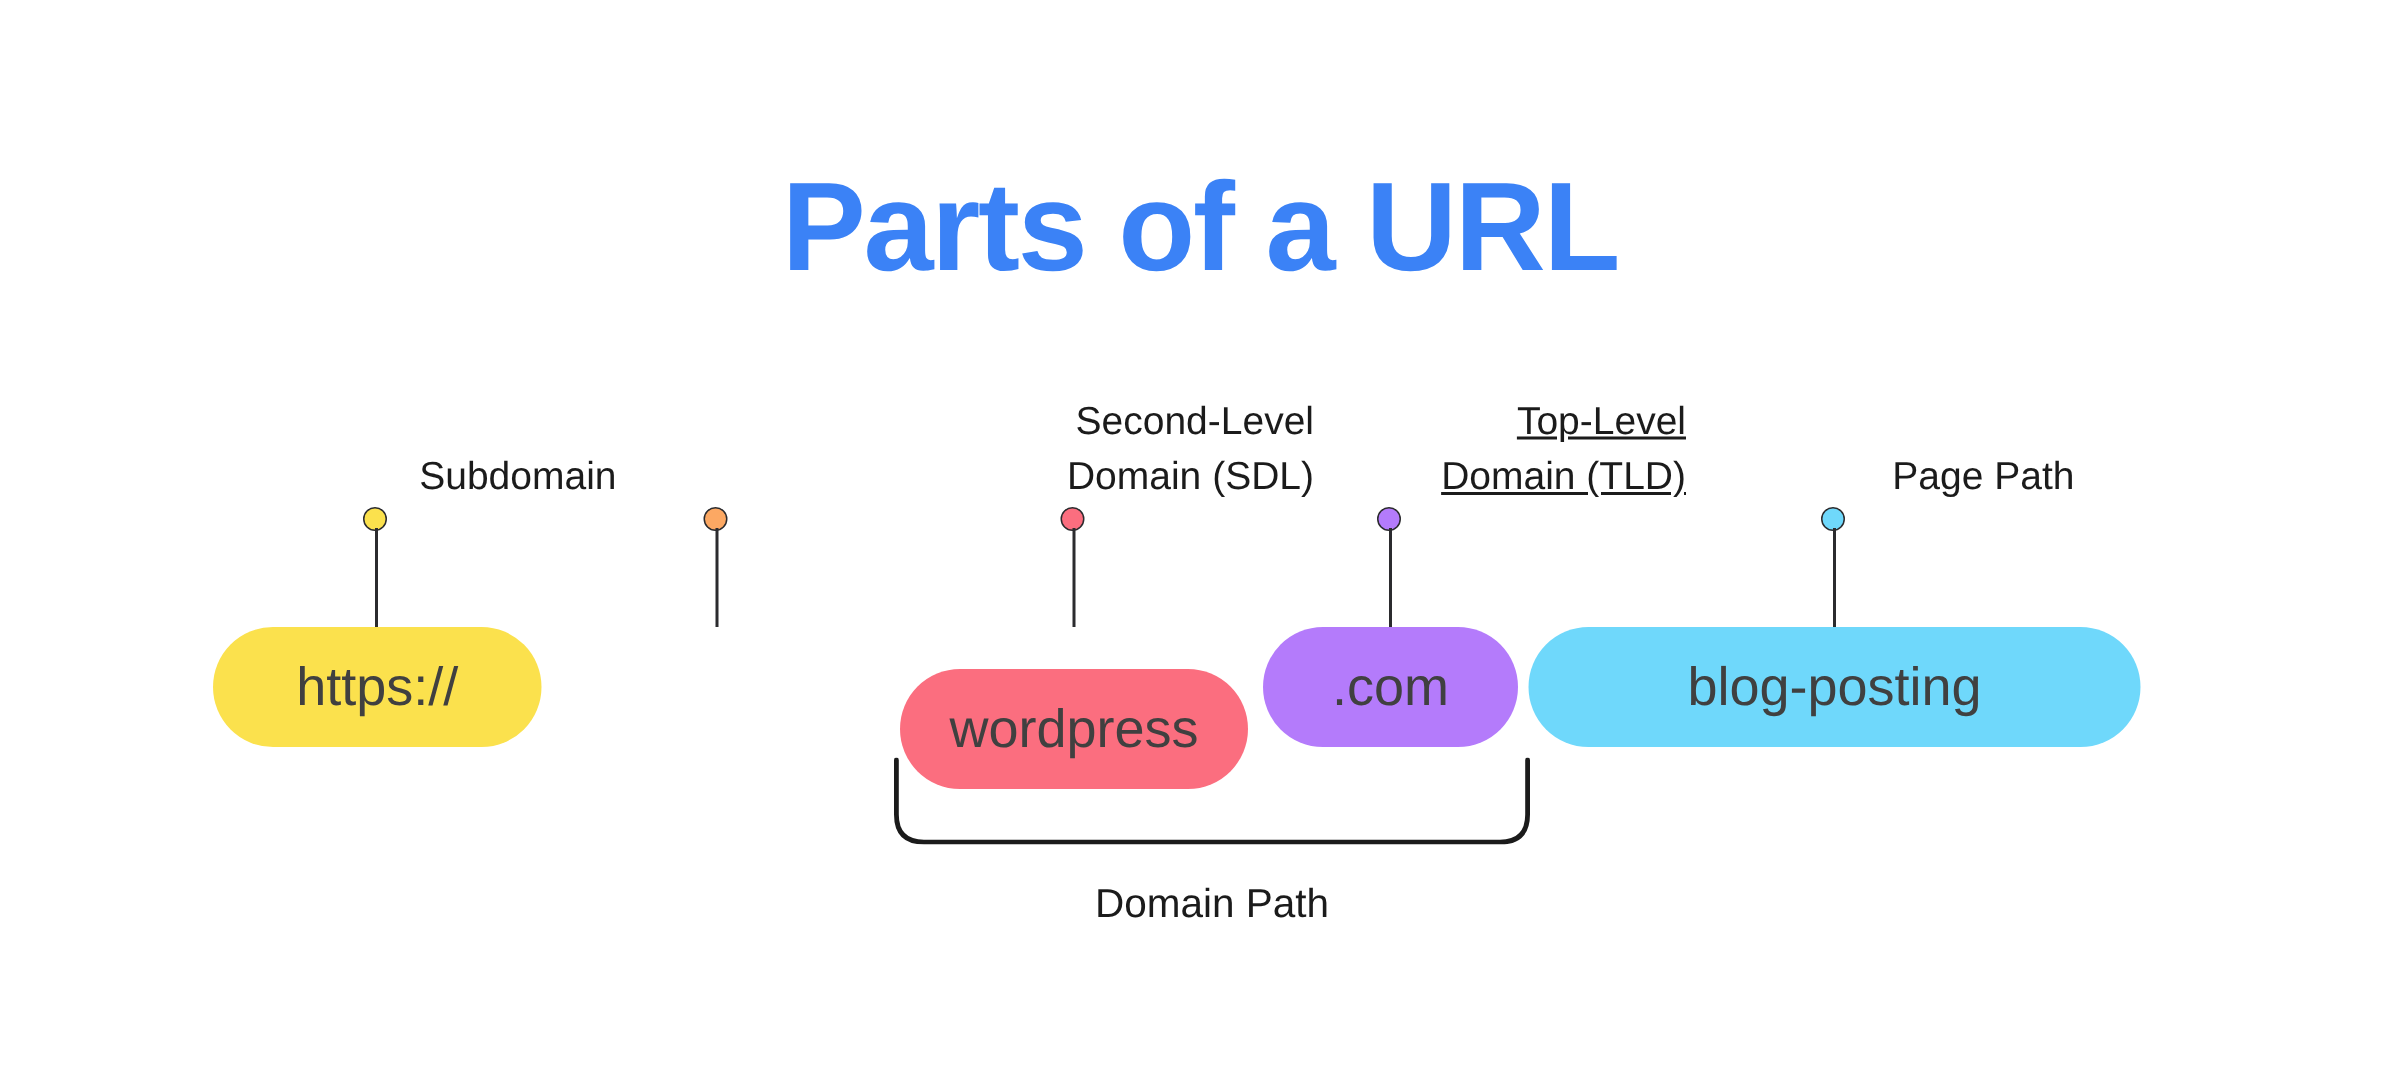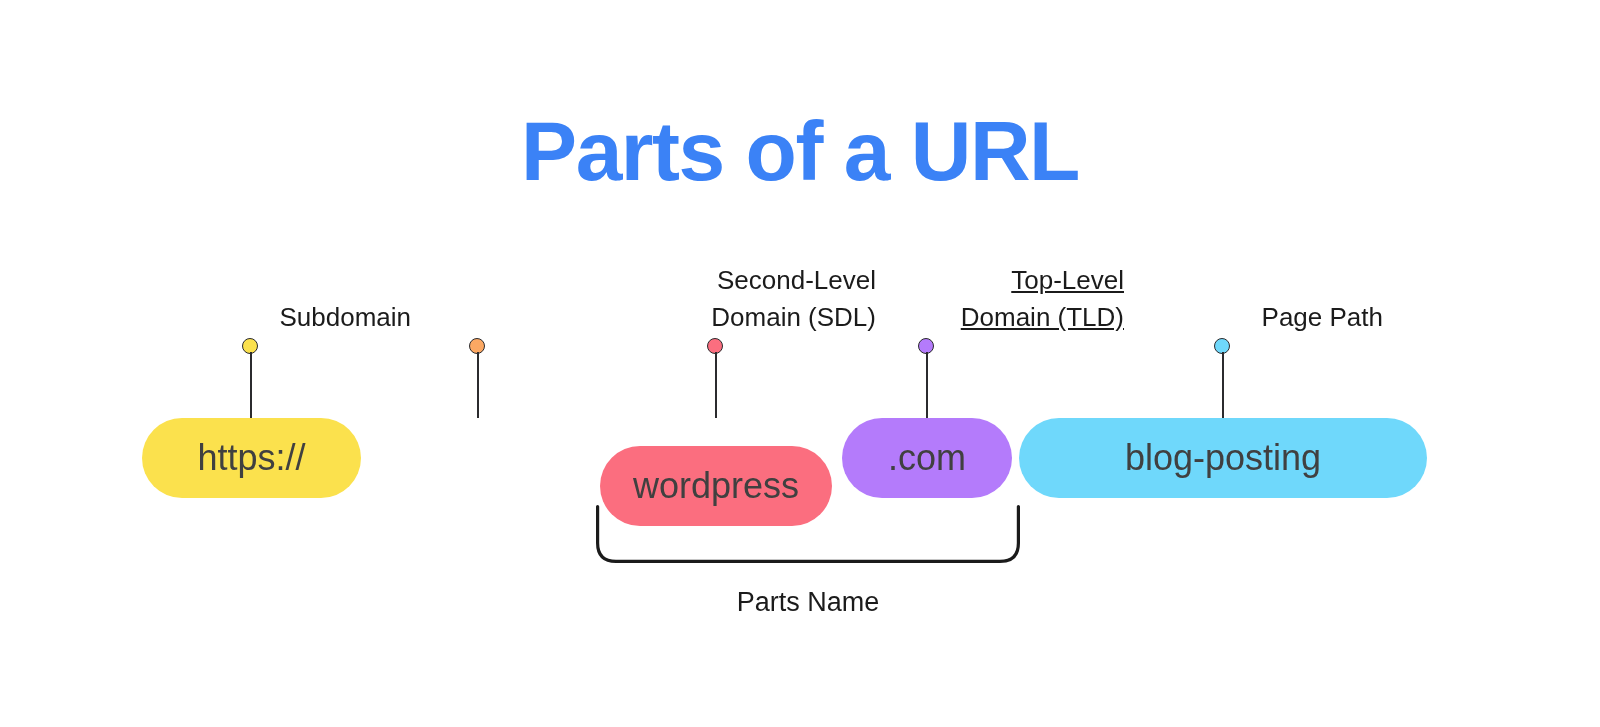--- a/index.html
+++ b/index.html
@@ -148,15 +148,15 @@
   <div class="pill" style="left: 600px; width: 232px; background: rgb(251, 110, 127); margin-top: 28px;">wordpress</div>
   <div class="pill" style="left: 842px; width: 170px; background: rgb(180, 123, 251);">.com</div>
   <div class="pill" style="left: 1019px; width: 408px; background: rgb(111, 216, 251);">blog-posting</div>
 
   <div id="domain-bracket">
     <svg viewBox="0 0 424 58" preserveAspectRatio="none" aria-hidden="true">
       <path d="M 1.6 1.6 L 1.6 38 Q 1.6 56.4 20 56.4 L 404 56.4 Q 422.4 56.4 422.4 38 L 422.4 1.6" fill="none" stroke="#1b1b1b" stroke-width="3.2" stroke-linecap="round"></path>
     </svg>
   </div>
 
-  <div id="domain-name-label">Parts Name</div>
+  <div id="domain-name-label">Domain Path</div>
 
 </div>
 
 </body></html>

